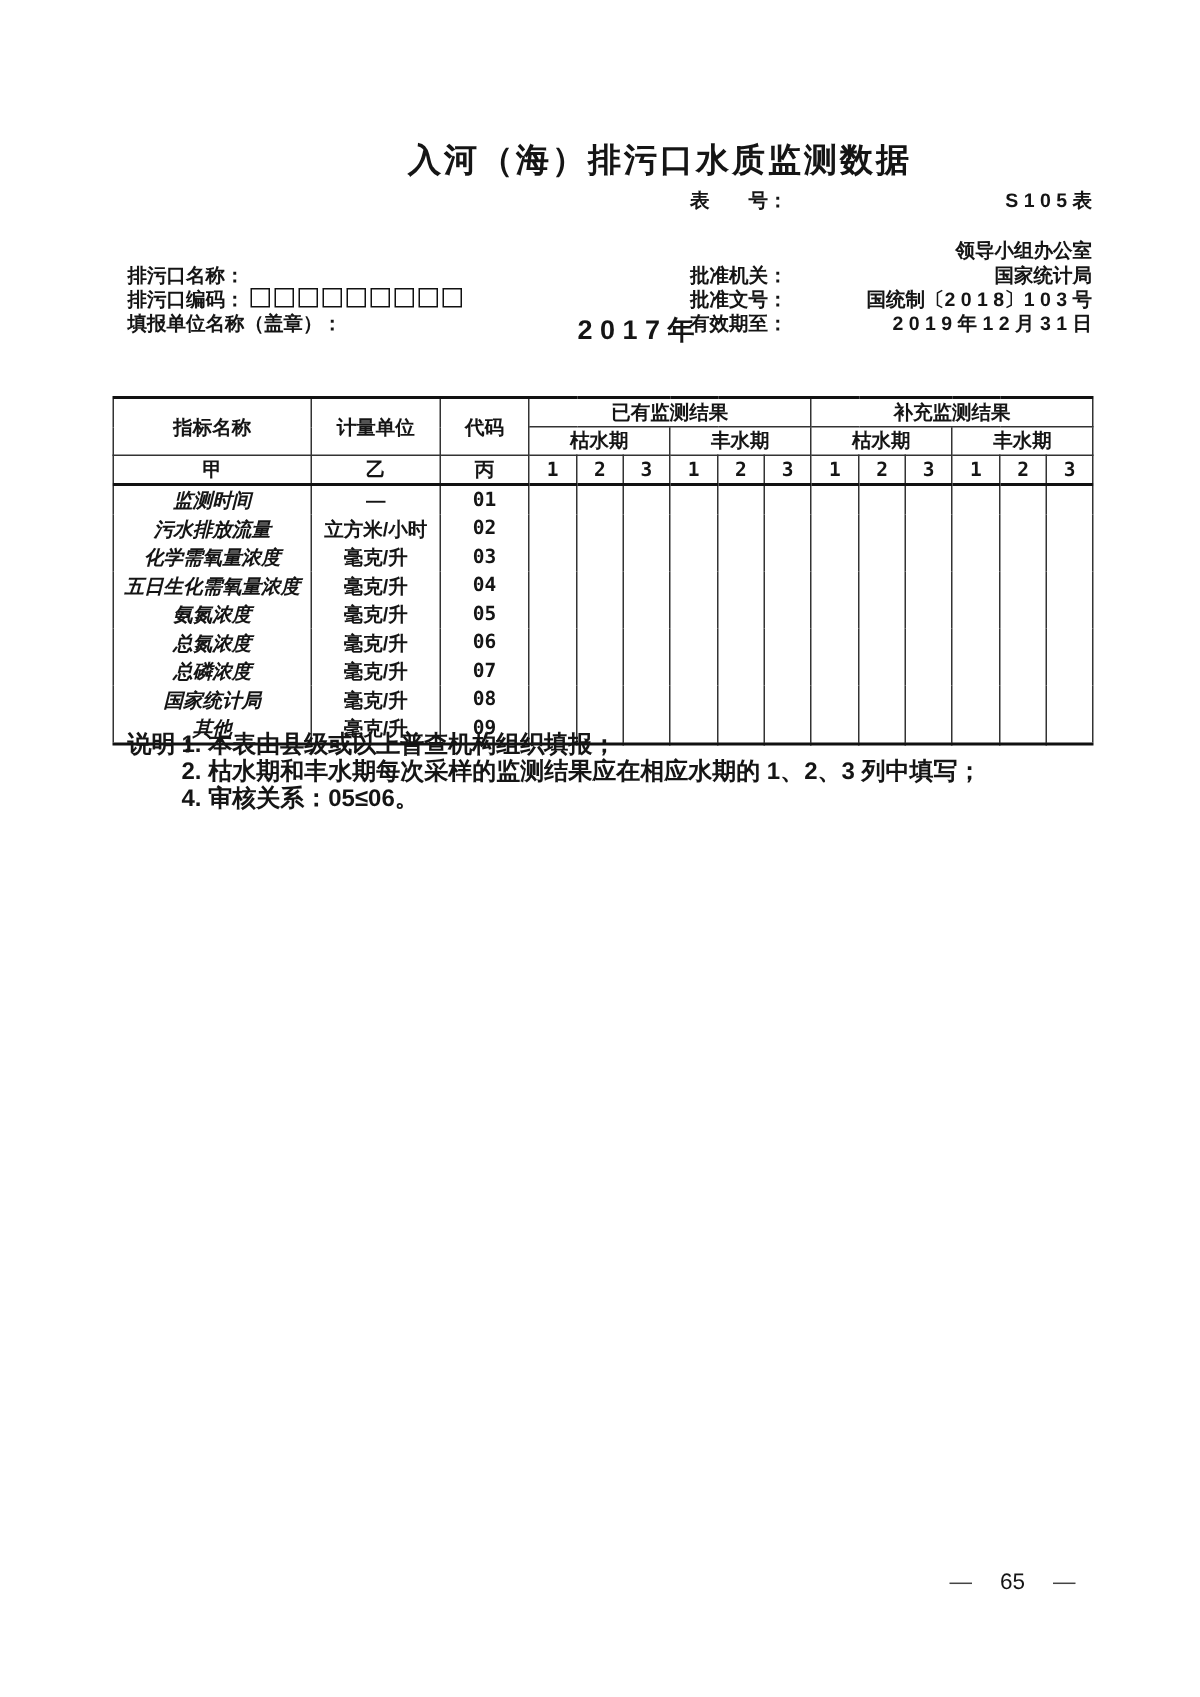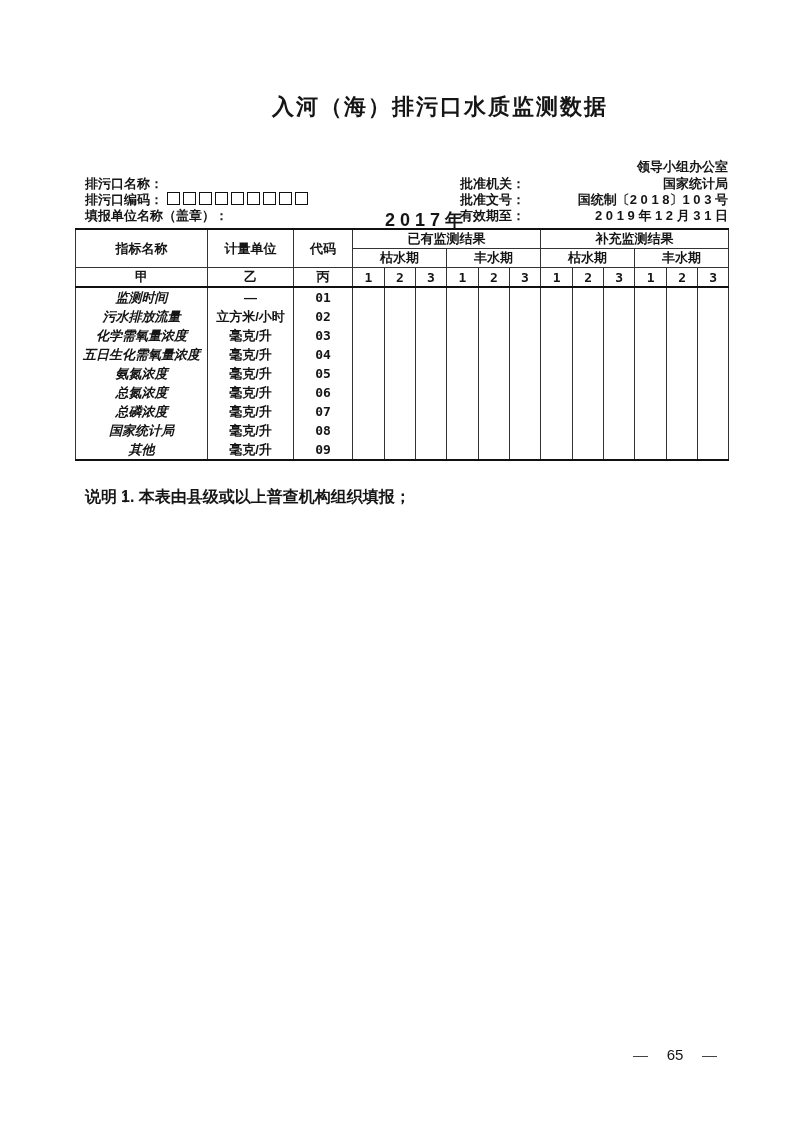--- a/index.html
+++ b/index.html
@@ -13,21 +13,21 @@
   .meta-row { position:absolute; left:460px; width:268px; display:flex; justify-content:space-between;
               font-size:13px; font-weight:bold; line-height:16px; white-space:nowrap; }
   .meta-left { position:absolute; left:85px; font-size:13px; font-weight:bold; line-height:16px; white-space:nowrap; }
   .boxes { display:inline-flex; gap:3px; margin-left:4px; vertical-align:-1px; }
   .cbox { width:11px; height:11px; border:1.6px solid #111; display:inline-block; }
   .year-tag { position:absolute; left:385px; font-size:18px; font-weight:bold; }
 
   
   .tblwrap { position:absolute; left:75px; top:228px; width:653px; }
   table.formtable { border-collapse:collapse; table-layout:fixed; width:653px;
-                    border-top:2px solid #111; border-bottom:2px solid #111; }
+                    border-top:2px solid #111; border-bottom:2px solid #111;margin-top:36px; }
   table.formtable td { border-left:1px solid #333; border-right:1px solid #333; padding:0;
                        text-align:center; vertical-align:middle; overflow:hidden; white-space:nowrap;
                        font-size:13px; font-weight:bold; }
   table.formtable thead td { height:17px; }
   table.formtable tbody td { height:19px; }
   td.nol { border-left:none; }
   td.hb  { border-bottom:1px solid #333; }
   td.hb2 { border-bottom:2px solid #111; }
   td.lab { text-align:left; padding-left:8px;font-style:italic; }
   .num { font-weight:normal; font-family:"DejaVu Sans Mono", monospace; font-size:12px; }
@@ -48,20 +48,24 @@
             justify-content:space-between; align-items:center; font-size:15px; }
   .pageno .dash { color:#444; }
 </style>
 </head>
 <body>
 
 <div class="sheet">
 
   <h1 class="title">入河（海）排污口水质监测数据</h1>
 
+  <div class="meta-row" style="top:126px">
+    <span>表　　号：</span>
+    <span>S 1 0 5 表</span>
+  </div>
   <div class="meta-row" style="top:176px">
     <span>批准机关：</span>
     <span>国家统计局</span>
   </div>
   <div class="meta-row" style="top:159px">
     <span></span>
     <span>领导小组办公室</span>
   </div>
   <div class="meta-row" style="top:192px">
     <span>批准文号：</span>
@@ -296,20 +300,22 @@
         </tr>
       </tbody>
     </table>
 
   </div>
 
   <div class="notes">
     <span class="notes-label">说明：</span>
     <div class="notes-items">
       <div>1. 本表由县级或以上普查机构组织填报；</div>
+      <div>2. 枯水期和丰水期每次采样的监测结果应在相应水期的 1、2、3 列中填写；</div>
+      <div>4. 审核关系：05≤06。</div>
     </div>
   </div>
 
   <div class="pageno">
     <span class="dash">—</span>
     <span>65</span>
     <span class="dash">—</span>
   </div>
 
 </div>

